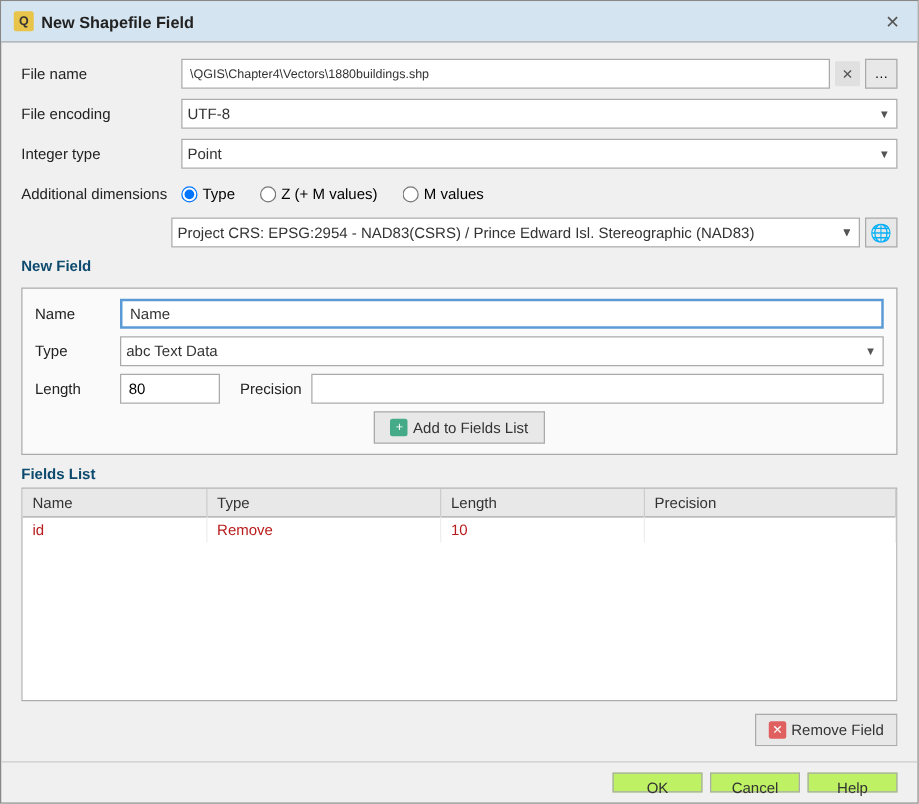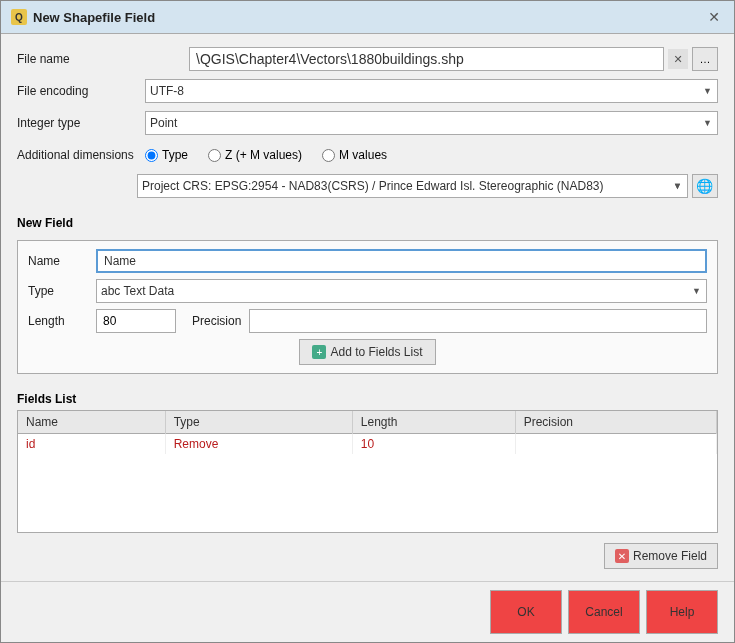--- a/index.html
+++ b/index.html
@@ -92,23 +92,22 @@
       display: flex;
       align-items: center;
       gap: 4px;
     }
     .text-input {
       flex: 1;
       height: 24px;
       border: 1px solid #aaa;
       background: white;
       padding: 2px 6px;
-      font-size: 14px;
-      color: #333;
-      margin-left: 44px;
+      font-size: 10px;
+      color: #333;
     }
     .clear-btn {
       width: 20px;
       height: 20px;
       border: none;
       background: #e0e0e0;
       cursor: pointer;
       font-size: 11px;
       display: flex;
       align-items: center;
@@ -178,22 +177,22 @@
     .crs-select-wrapper::after {
       content: '▼';
       position: absolute;
       right: 6px;
       font-size: 9px;
       color: #555;
       pointer-events: none;
     }
     .section-title {
       font-weight: bold;
-      color: #000000;
-      margin-top: 12px;
+      color: #0c4a6e;
+      margin-top: 2px;
       margin-bottom: 4px;
     }
     .new-field-box {
       border: 1px solid #aaa;
       background: #fafafa;
       padding: 8px 10px;
       display: flex;
       flex-direction: column;
       gap: 6px;
     }
@@ -320,25 +319,25 @@
     .dialog-footer {
       display: flex;
       justify-content: flex-end;
       align-items: center;
       gap: 6px;
       padding: 8px 16px;
       border-top: 1px solid #ccc;
       flex-shrink: 0;
     }
     .footer-btn {
-      height: 44px;
+      height: 16px;
       min-width: 72px;
       padding: 4px 14px;
       border: 1px solid #aaa;
-      background: #ef4444;
+      background: #bef264;
       cursor: pointer;
       font-size: 12px;
       color: #333;
     }
     .globe-btn {
       width: 26px;
       height: 24px;
       border: 1px solid #aaa;
       background: #e8e8e8;
       cursor: pointer;

